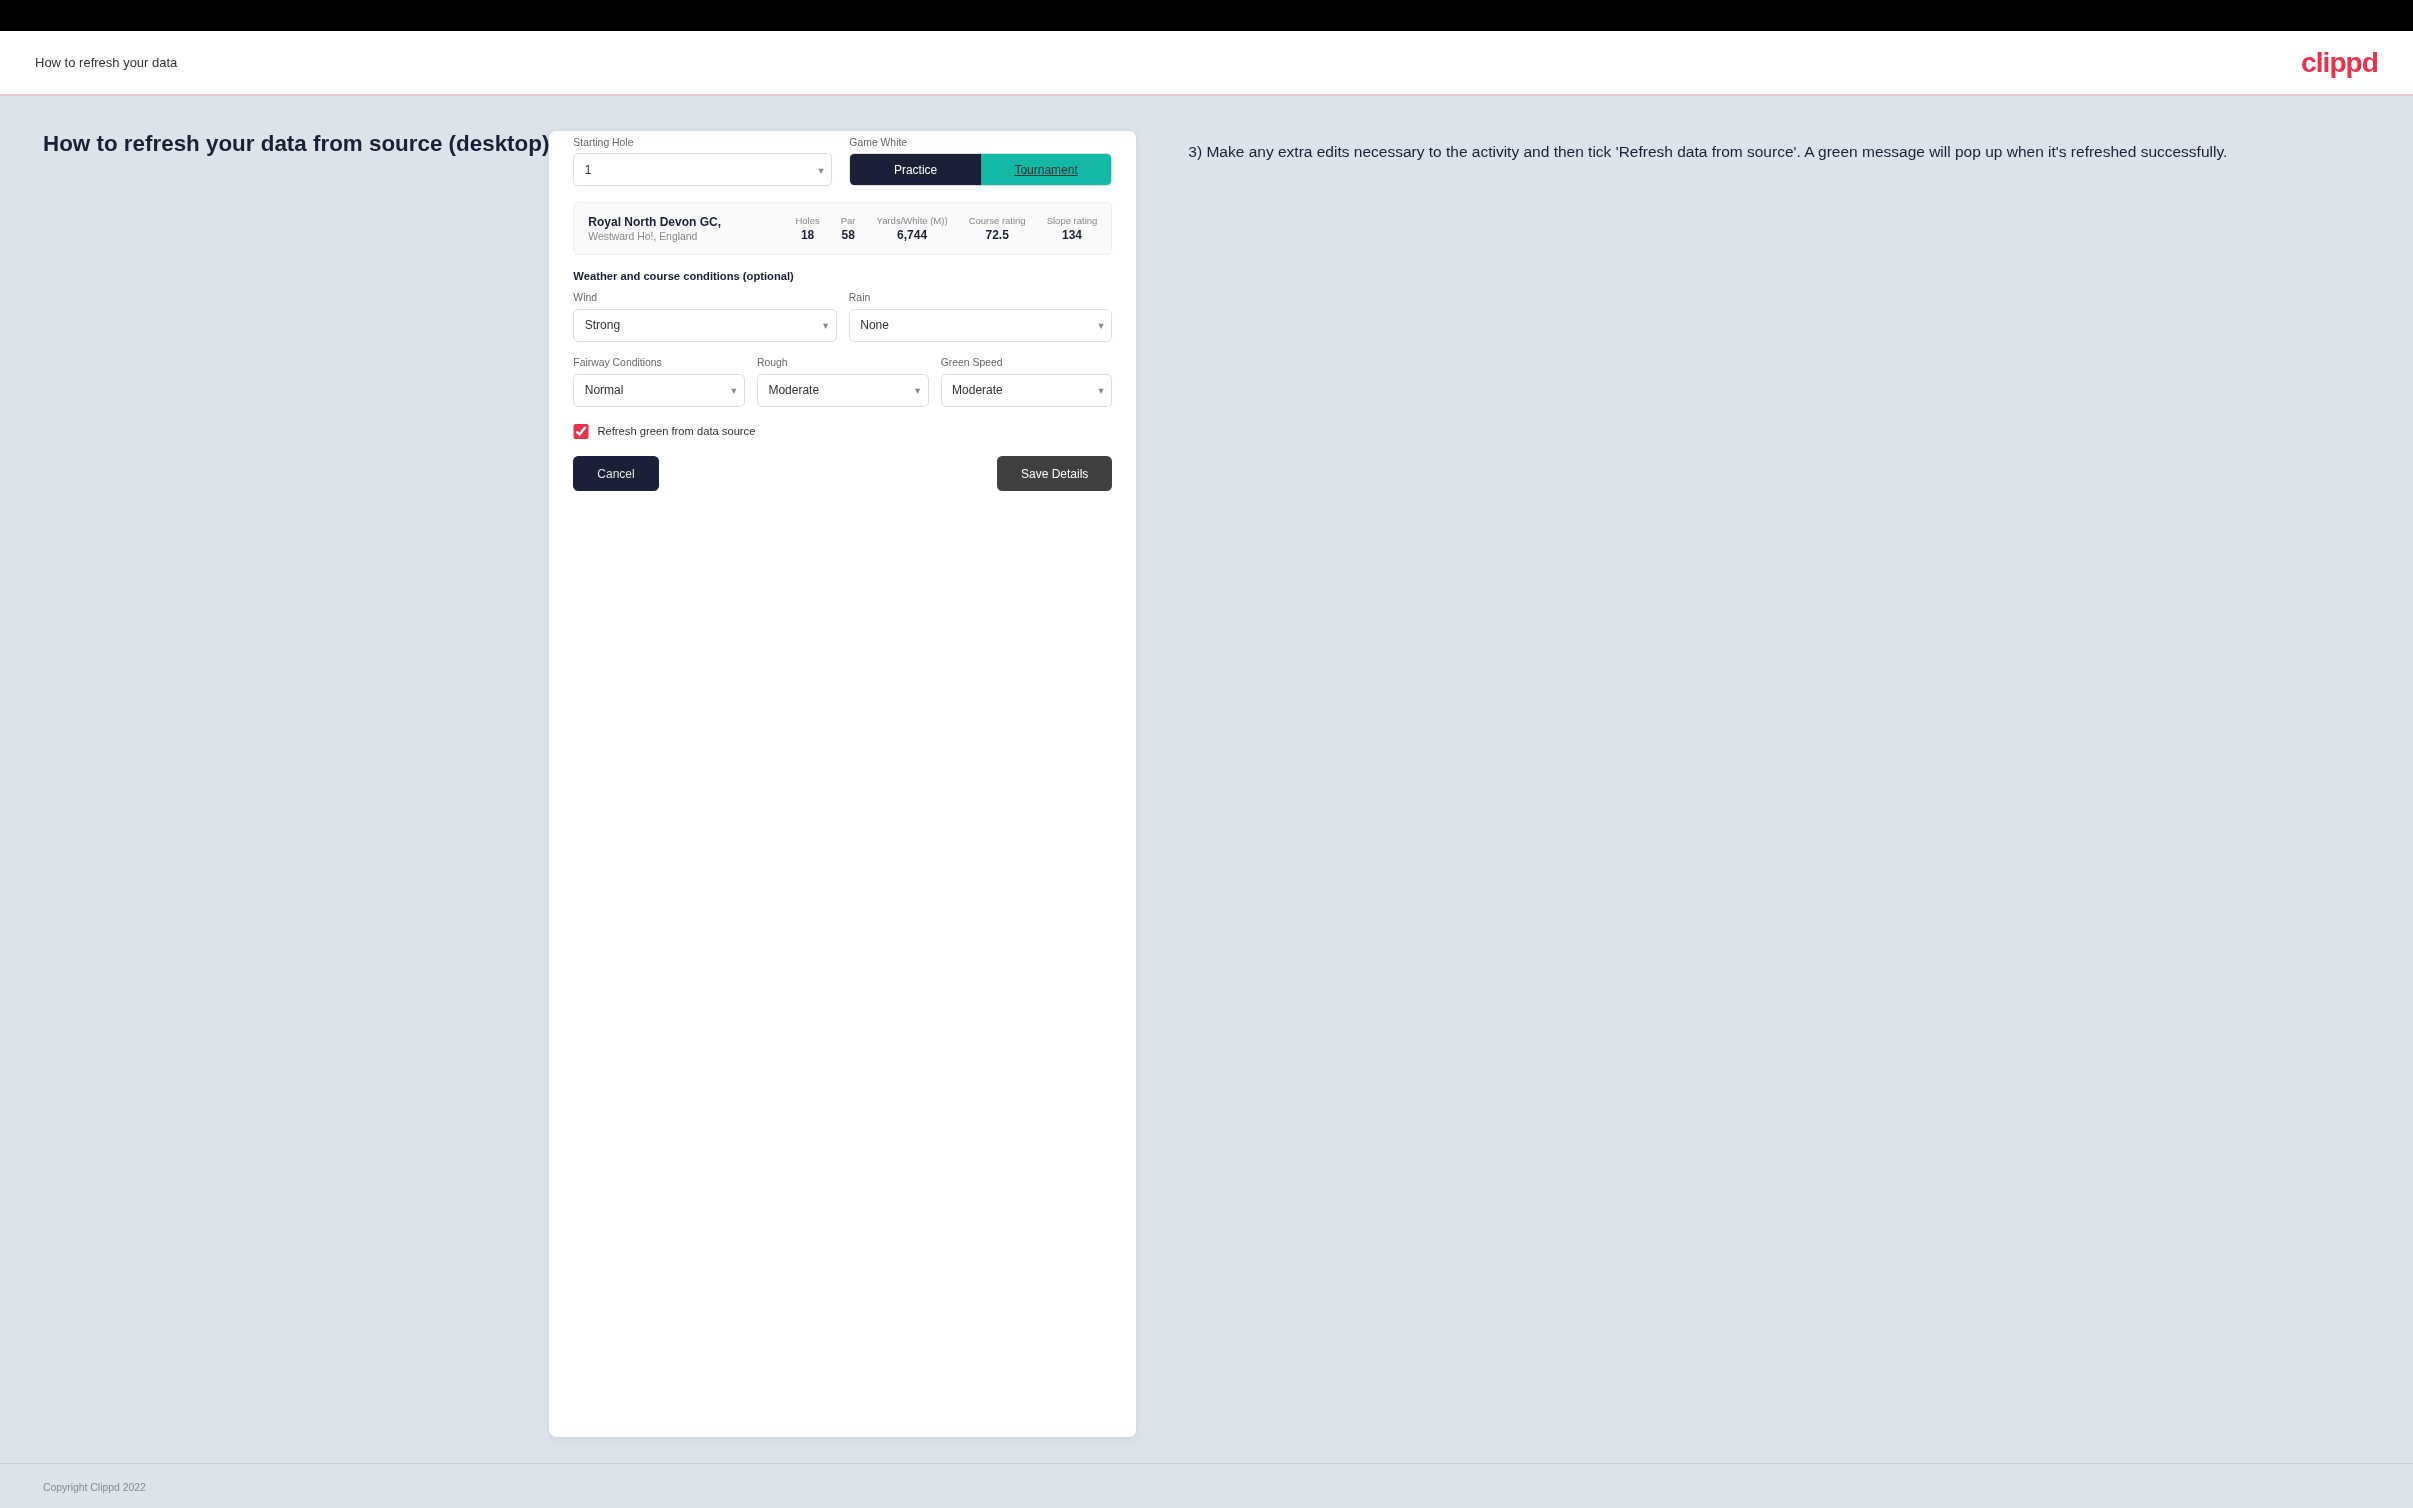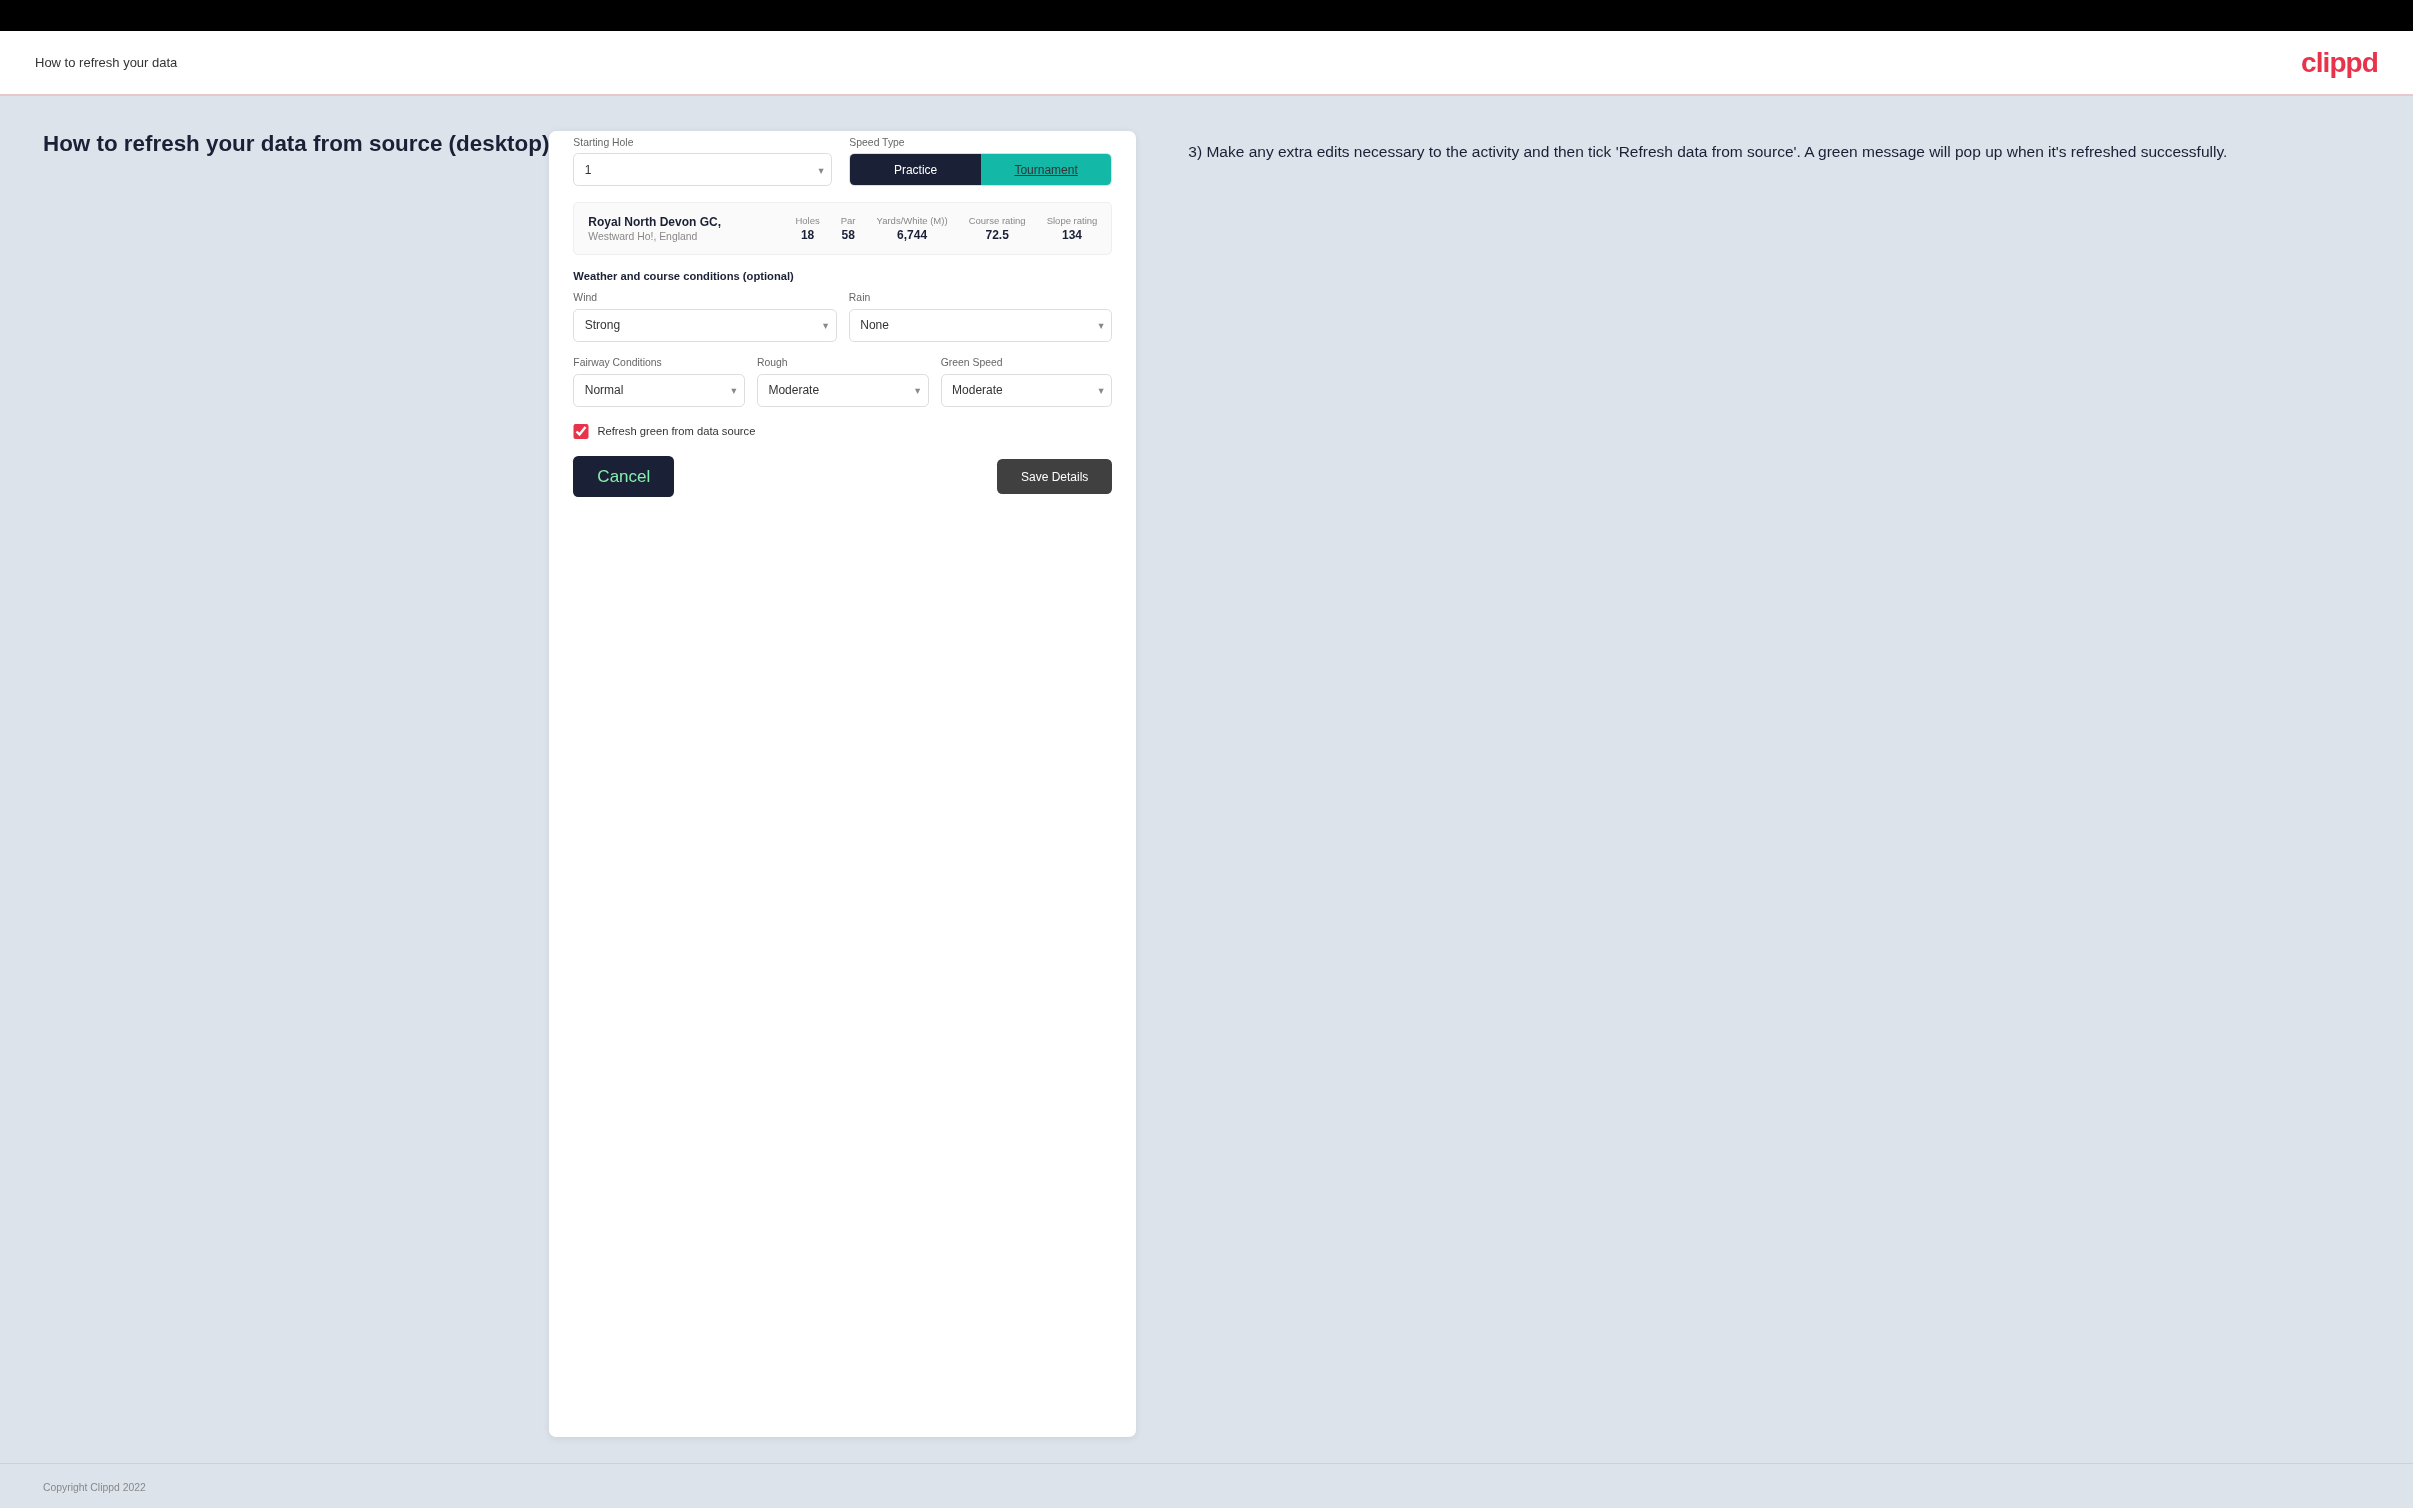--- a/index.html
+++ b/index.html
@@ -238,25 +238,25 @@
     }
 
     .button-row {
       display: flex;
       justify-content: space-between;
       align-items: center;
     }
 
     .btn-cancel {
       background: #1a2035;
-      color: #86efac;
+      color: #e5e5e5;
       border: none;
       border-radius: 5.2px;
       padding: 10.4px 24px;
-      font-size: 17px;
+      font-size: 12px;
       font-weight: 500;
       cursor: pointer;
     }
 
     .btn-save {
       background: #404040;
       color: #fff;
       border: none;
       border-radius: 5.2px;
       padding: 10.4px 24px;
@@ -331,21 +331,21 @@
           <label class="field-label">Starting Hole</label>
           <div class="select-wrapper">
             <select class="select-field">
               <option>1</option>
               <option>10</option>
             </select>
             <span class="select-arrow">▾</span>
           </div>
         </div>
         <div class="game-type-field field-group">
-          <label class="field-label">Speed Type</label>
+          <label class="field-label">Game White</label>
           <div class="game-type-buttons">
             <button class="game-btn active">Practice</button>
             <button class="game-btn inactive">Tournament</button>
           </div>
         </div>
       </div>
 
       <div class="course-card">
         <div class="course-header">
           <div>

